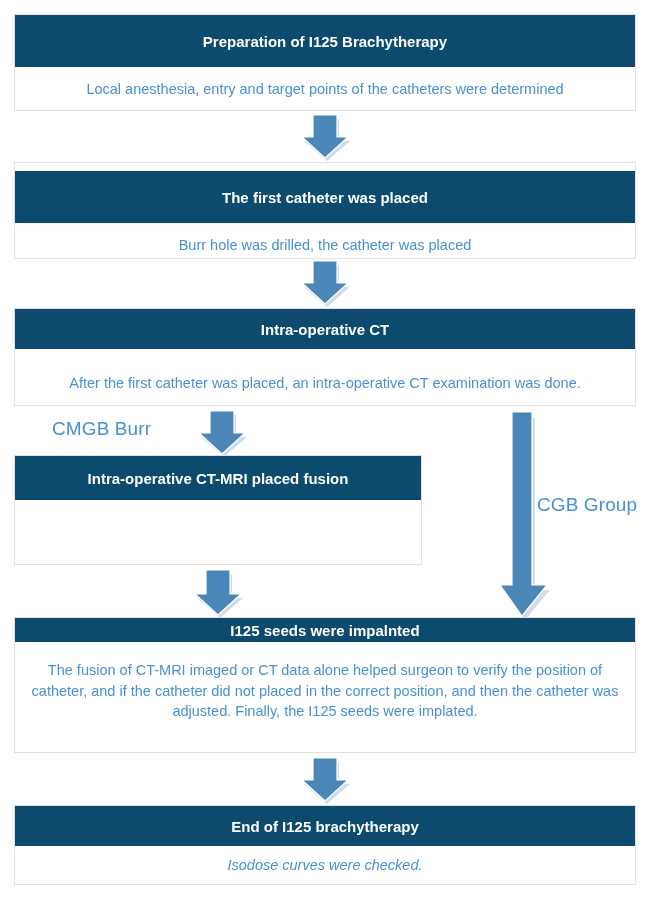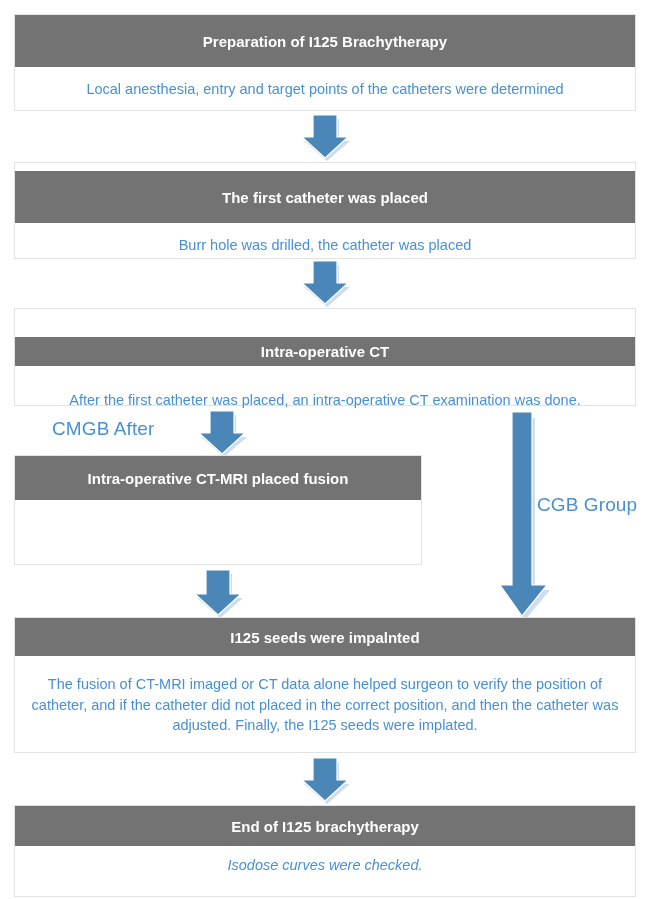--- a/index.html
+++ b/index.html
@@ -21,21 +21,21 @@
 
   
   .box {
     position: absolute;
     box-sizing: border-box;
     background: #ffffff;
     border: 1px solid #e2e2e2;
   }
   .box-header {
     box-sizing: border-box;
-    background: #737373;
+    background: #0c4a6e;
     color: #ffffff;
     font-size: 15px;
     font-weight: bold;
     text-align: center;
     display: flex;
     align-items: center;
     justify-content: center;
     width: 100%;
   }
   .box-body {
@@ -90,25 +90,25 @@
   </div>
 
   <div class="arrow" style="left:299px; top:259px; width:52px; height:48px;">
     <svg width="52" height="48" viewBox="0 0 52 48">
       <path d="M14 4 L38 4 L38 26 L49 26 L26 46 L3 26 L14 26 Z" fill="#cfdcea" transform="translate(2,2)"></path>
       <path d="M14 2 L38 2 L38 24 L49 24 L26 45 L3 24 L14 24 Z" fill="#4A86B8" stroke="#ffffff" stroke-width="1.2"></path>
     </svg>
   </div>
 
   <div class="box" style="left:14px; top:308px; width:622px; height:98px;">
-    <div class="box-header" style="height:29px;margin-top:28px;">Intra-operative CT</div>
+    <div class="box-header" style="height:40px;">Intra-operative CT</div>
     <div class="box-body" style="height:69px;text-align:right;">After the first catheter was placed, an intra-operative CT examination was done.</div>
   </div>
 
-  <div class="branch-label" style="left:52px; top:418px;">CMGB After</div>
+  <div class="branch-label" style="left:52px; top:418px;">CMGB Burr</div>
 
   <div class="arrow" style="left:196px; top:409px; width:52px; height:48px;">
     <svg width="52" height="48" viewBox="0 0 52 48">
       <path d="M14 4 L38 4 L38 26 L49 26 L26 46 L3 26 L14 26 Z" fill="#cfdcea" transform="translate(2,2)"></path>
       <path d="M14 2 L38 2 L38 24 L49 24 L26 45 L3 24 L14 24 Z" fill="#4A86B8" stroke="#ffffff" stroke-width="1.2"></path>
     </svg>
   </div>
 
   <div class="arrow" style="left:497px; top:409px; width:58px; height:212px;">
     <svg width="58" height="212" viewBox="0 0 58 212">
@@ -124,29 +124,29 @@
   </div>
 
   <div class="arrow" style="left:192px; top:568px; width:52px; height:50px;">
     <svg width="52" height="50" viewBox="0 0 52 50">
       <path d="M14 4 L38 4 L38 28 L49 28 L26 48 L3 28 L14 28 Z" fill="#cfdcea" transform="translate(2,2)"></path>
       <path d="M14 2 L38 2 L38 26 L49 26 L26 47 L3 26 L14 26 Z" fill="#4A86B8" stroke="#ffffff" stroke-width="1.2"></path>
     </svg>
   </div>
 
   <div class="box" style="left:14px; top:617px; width:622px; height:136px;">
-    <div class="box-header" style="height:38px;">I125 seeds were impalnted</div>
+    <div class="box-header" style="height:24px;">I125 seeds were impalnted</div>
     <div class="box-body" style="height:98px; padding:12px 14px;">The fusion of CT-MRI imaged or CT data alone  helped surgeon to verify the position of catheter, and if the catheter did not placed in the correct position, and then the catheter was adjusted. Finally, the I125 seeds were implated.</div>
   </div>
 
   <div class="arrow" style="left:299px; top:756px; width:52px; height:48px;">
     <svg width="52" height="48" viewBox="0 0 52 48">
       <path d="M14 4 L38 4 L38 26 L49 26 L26 46 L3 26 L14 26 Z" fill="#cfdcea" transform="translate(2,2)"></path>
       <path d="M14 2 L38 2 L38 24 L49 24 L26 45 L3 24 L14 24 Z" fill="#4A86B8" stroke="#ffffff" stroke-width="1.2"></path>
     </svg>
   </div>
 
-  <div class="box" style="left:14px; top:805px; width:622px; height:92px;">
+  <div class="box" style="left:14px; top:805px; width:622px; height:80px;">
     <div class="box-header" style="height:40px;">End of I125 brachytherapy</div>
     <div class="box-body" style="height:38px;font-style:italic;">Isodose curves were checked.</div>
   </div>
 
 </div>
 
 </body></html>

